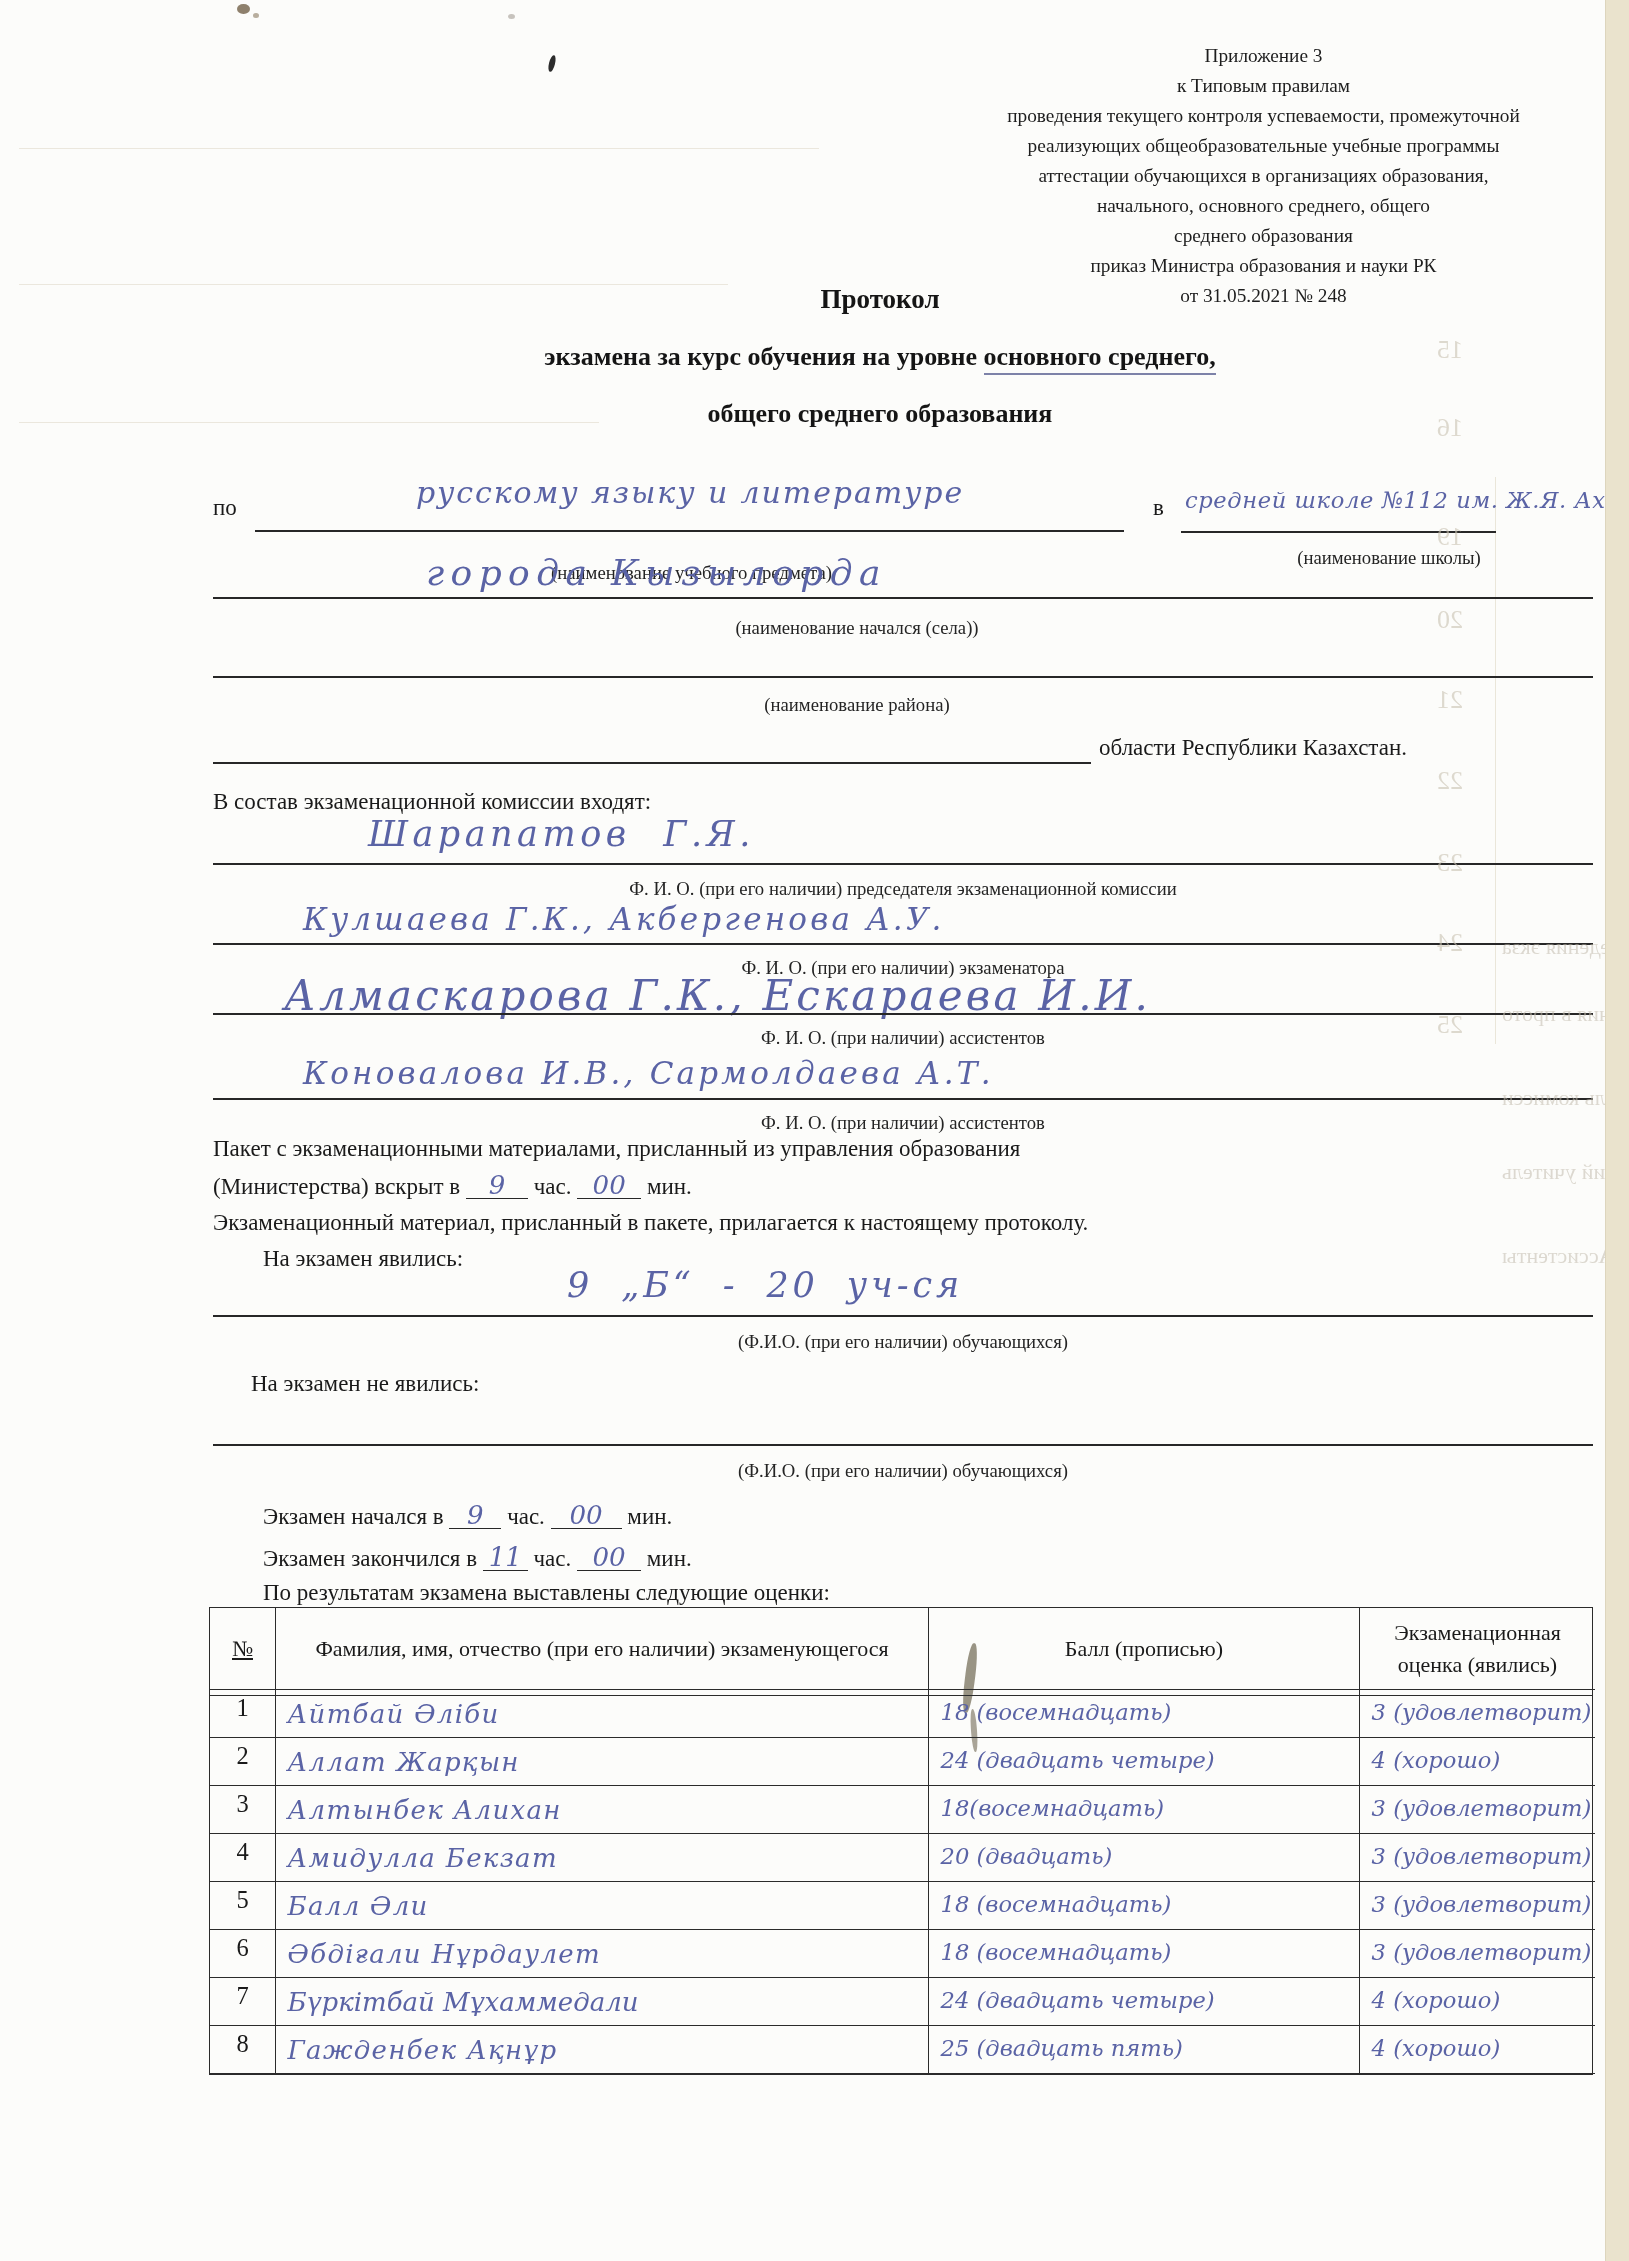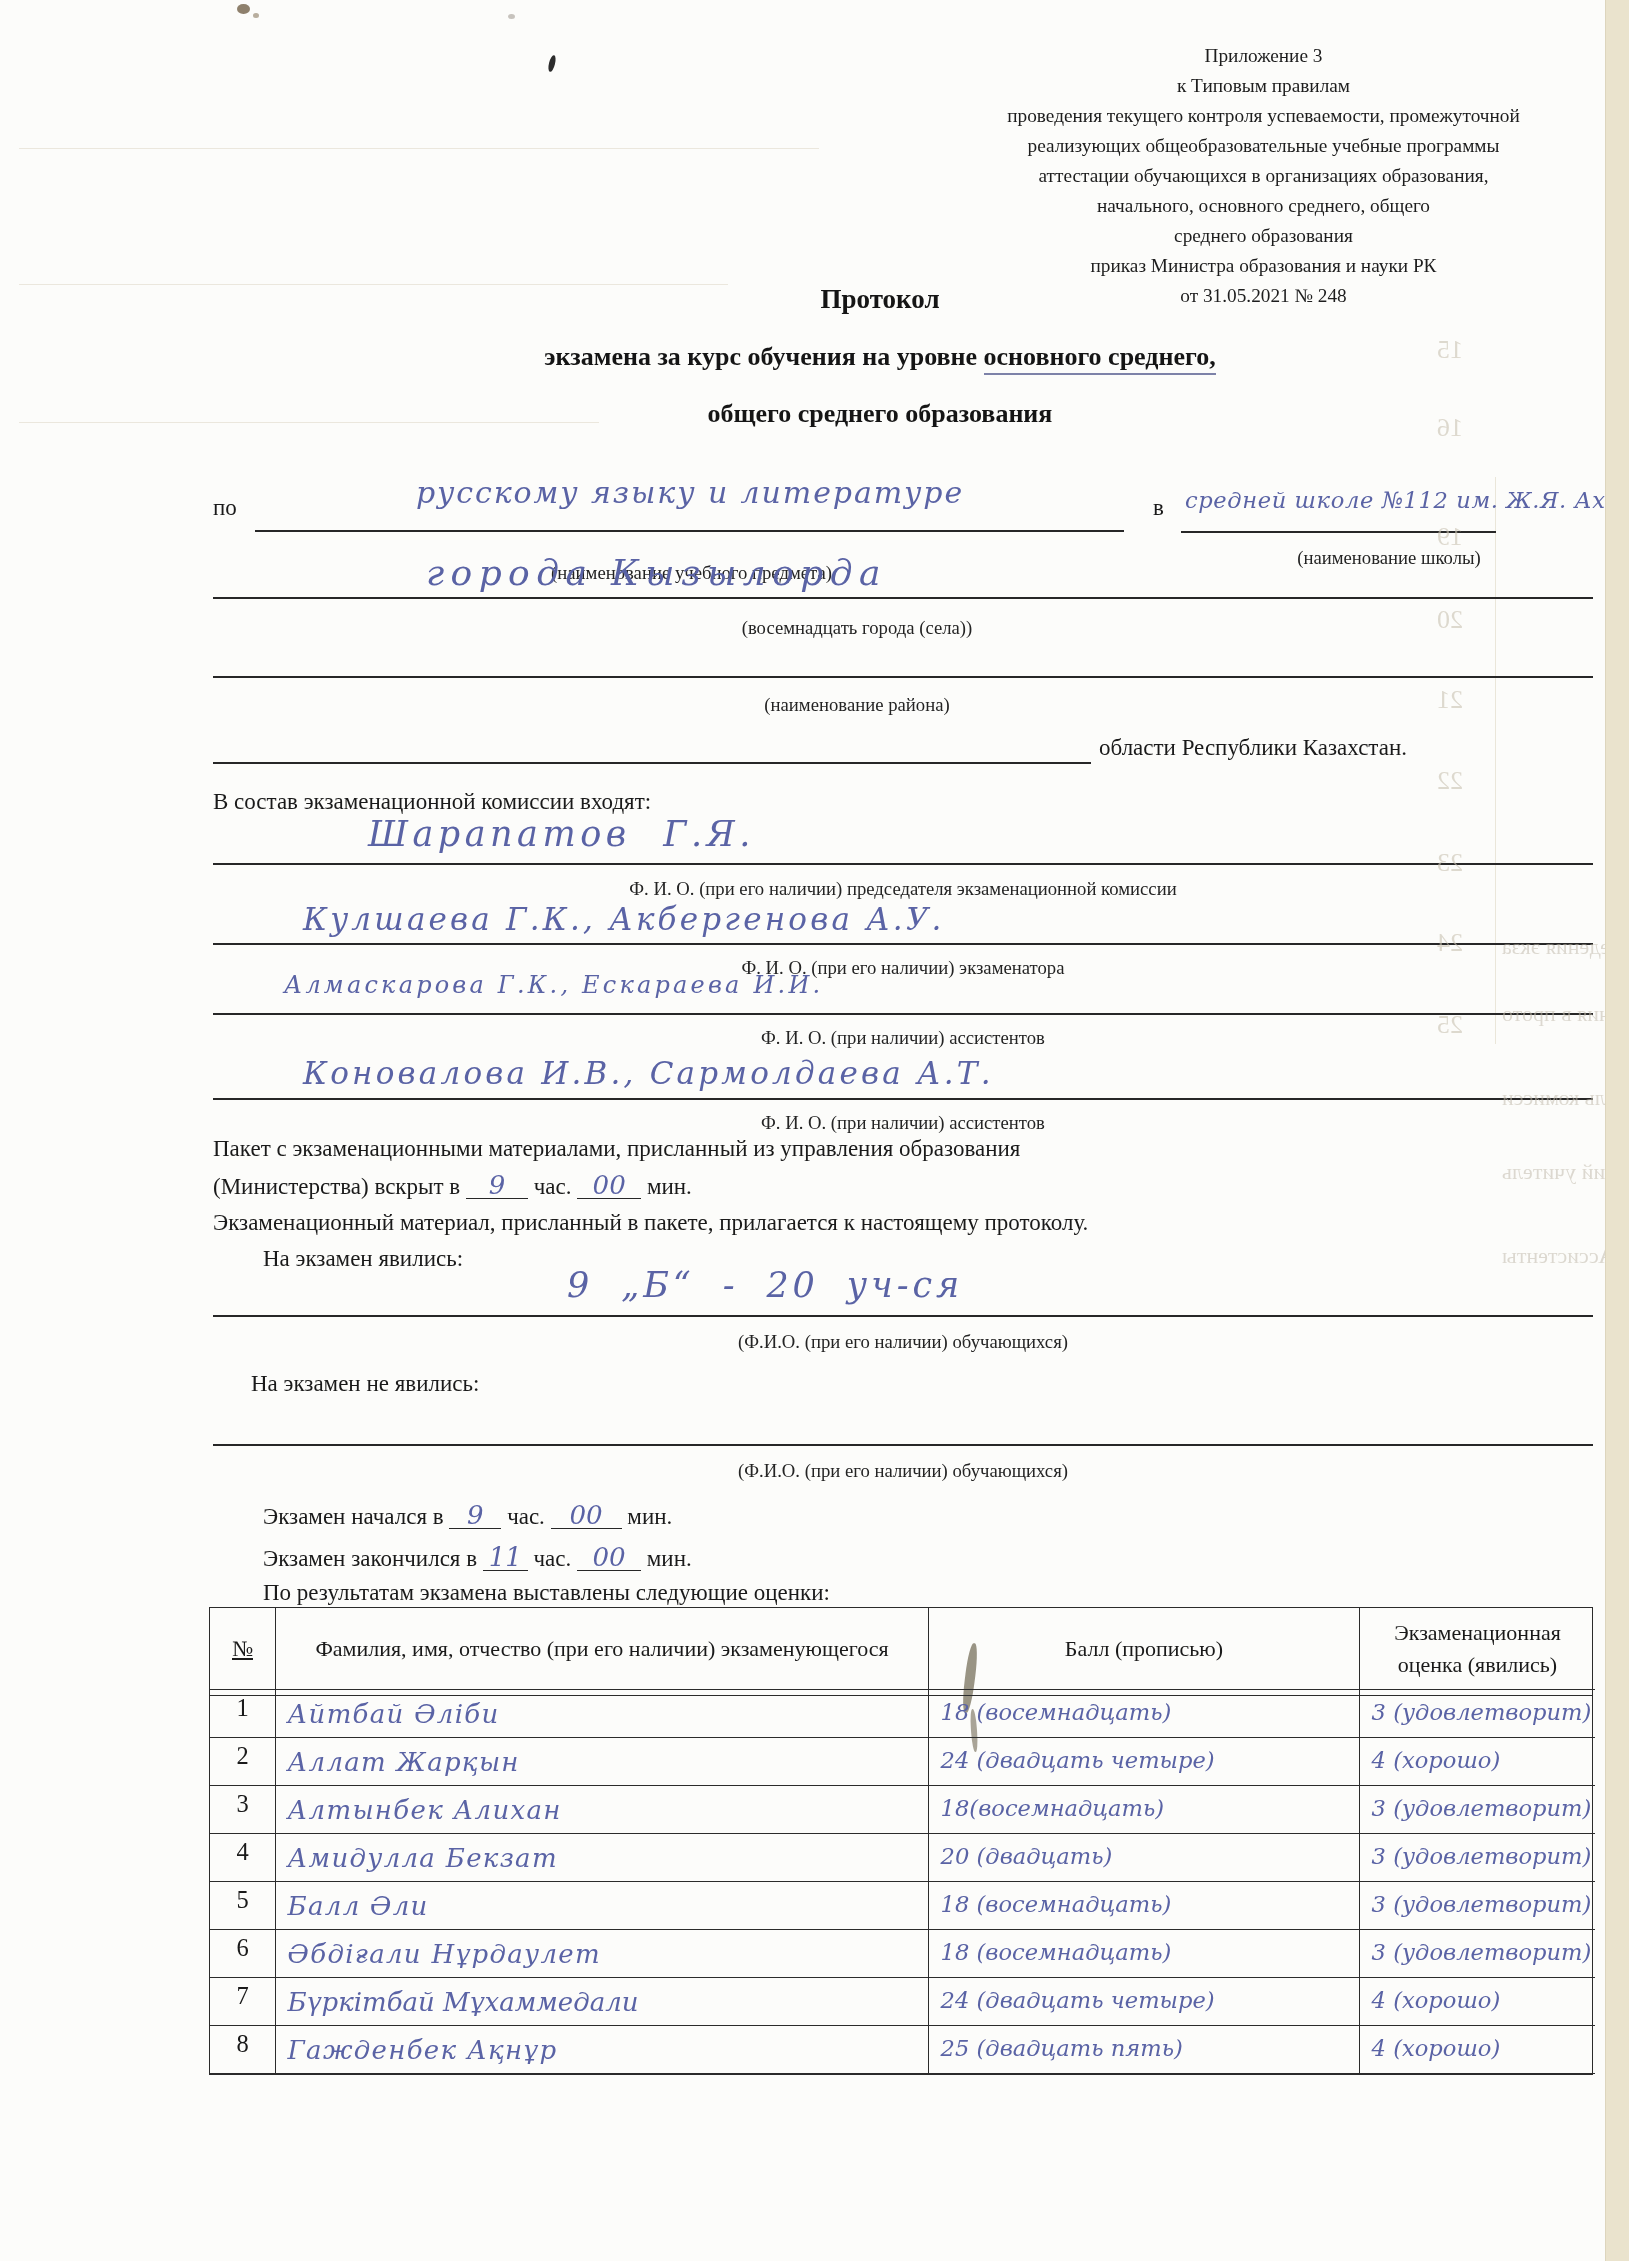--- a/index.html
+++ b/index.html
@@ -93,21 +93,21 @@
     <span class="hand" style="font-size:22.6px;letter-spacing:0.6px;">средней школе №112 им. Ж.Я. Ахмадиевой</span>
   </div>
   <div class="rule" style="left:1181px;top:531px;width:315px;"></div>
   <div class="caption" style="left:258px;top:562px;width:867px;">(наименование учебного  предмета)</div>
   <div class="caption" style="left:1186px;top:547px;width:406px;">(наименование    школы)</div>
 
   <div class="abs nowrap" style="left:426px;top:552px;">
     <span class="hand" style="font-size:36px;letter-spacing:6.4px;">города  Кызылорда</span>
   </div>
   <div class="rule" style="left:213px;top:597px;width:1380px;"></div>
-  <div class="caption" style="left:451px;top:617px;width:812px;">(восемнадцать города (села))</div>
+  <div class="caption" style="left:451px;top:617px;width:812px;">(наименование начался (села))</div>
 
   <div class="rule" style="left:213px;top:676px;width:1380px;"></div>
   <div class="caption" style="left:451px;top:694px;width:812px;">(наименование района)</div>
 
   <div class="rule" style="left:213px;top:762px;width:878px;"></div>
   <span class="abs printed body-text nowrap" style="left:1099px;top:735px;">области Республики Казахстан.</span>
 
   <span class="abs printed body-text" style="left:213px;top:789px;">В состав экзаменационной комиссии входят:</span>
 
   <div class="abs nowrap" style="left:368px;top:814px;">
@@ -116,21 +116,21 @@
   <div class="rule" style="left:213px;top:863px;width:1380px;"></div>
   <div class="caption" style="left:213px;top:878px;width:1380px;">Ф. И. О. (при его наличии) председателя экзаменационной комиссии</div>
 
   <div class="abs nowrap" style="left:303px;top:901px;">
     <span class="hand" style="font-size:31px;letter-spacing:3.2px;">Кулшаева Г.К.,  Акбергенова  А.У.</span>
   </div>
   <div class="rule" style="left:213px;top:943px;width:1380px;"></div>
   <div class="caption" style="left:213px;top:957px;width:1380px;">Ф. И. О. (при его наличии) экзаменатора</div>
 
   <div class="abs nowrap" style="left:284px;top:971px;">
-    <span class="hand" style="font-size:24px;letter-spacing:3.2px;">Алмаскарова  Г.К.,  Ескараева  И.И.</span>
+    <span class="hand" style="font-size:42px;letter-spacing:3.2px;">Алмаскарова  Г.К.,  Ескараева  И.И.</span>
   </div>
   <div class="rule" style="left:213px;top:1013px;width:1380px;"></div>
   <div class="caption" style="left:213px;top:1027px;width:1380px;">Ф. И. О. (при наличии) ассистентов</div>
 
   <div class="abs nowrap" style="left:303px;top:1055px;">
     <span class="hand" style="font-size:31px;letter-spacing:3.2px;">Коновалова  И.В.,  Сармолдаева  А.Т.</span>
   </div>
   <div class="rule" style="left:213px;top:1098px;width:1380px;"></div>
   <div class="caption" style="left:213px;top:1112px;width:1380px;">Ф. И. О. (при наличии) ассистентов</div>
 

